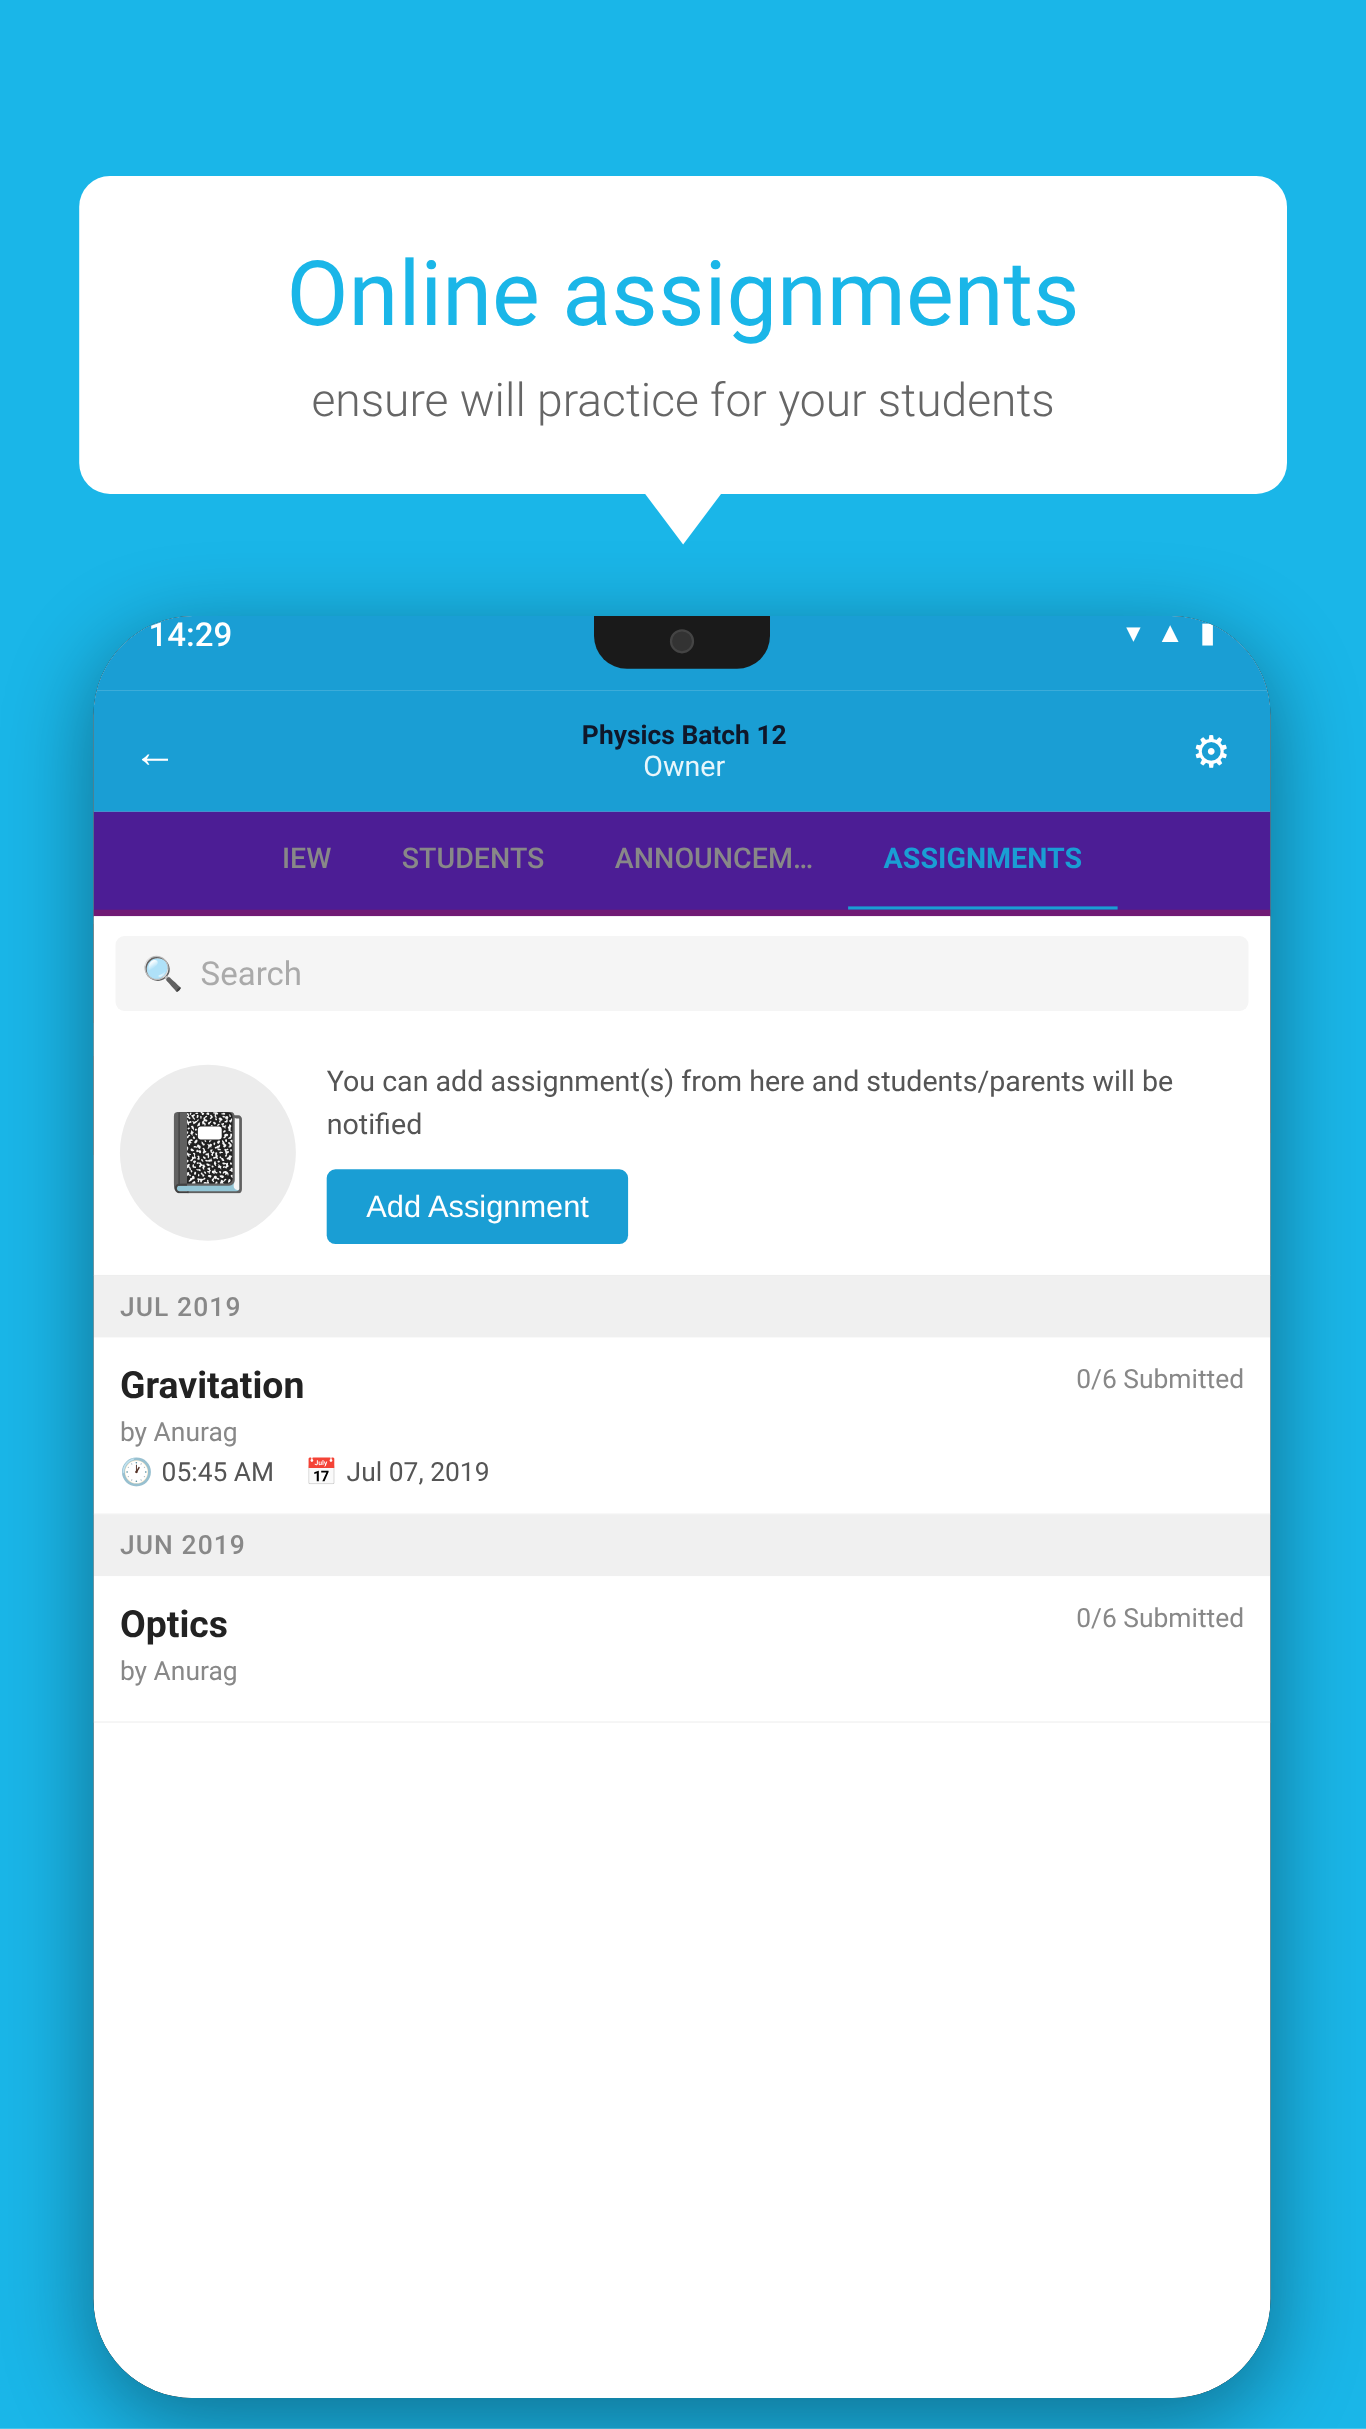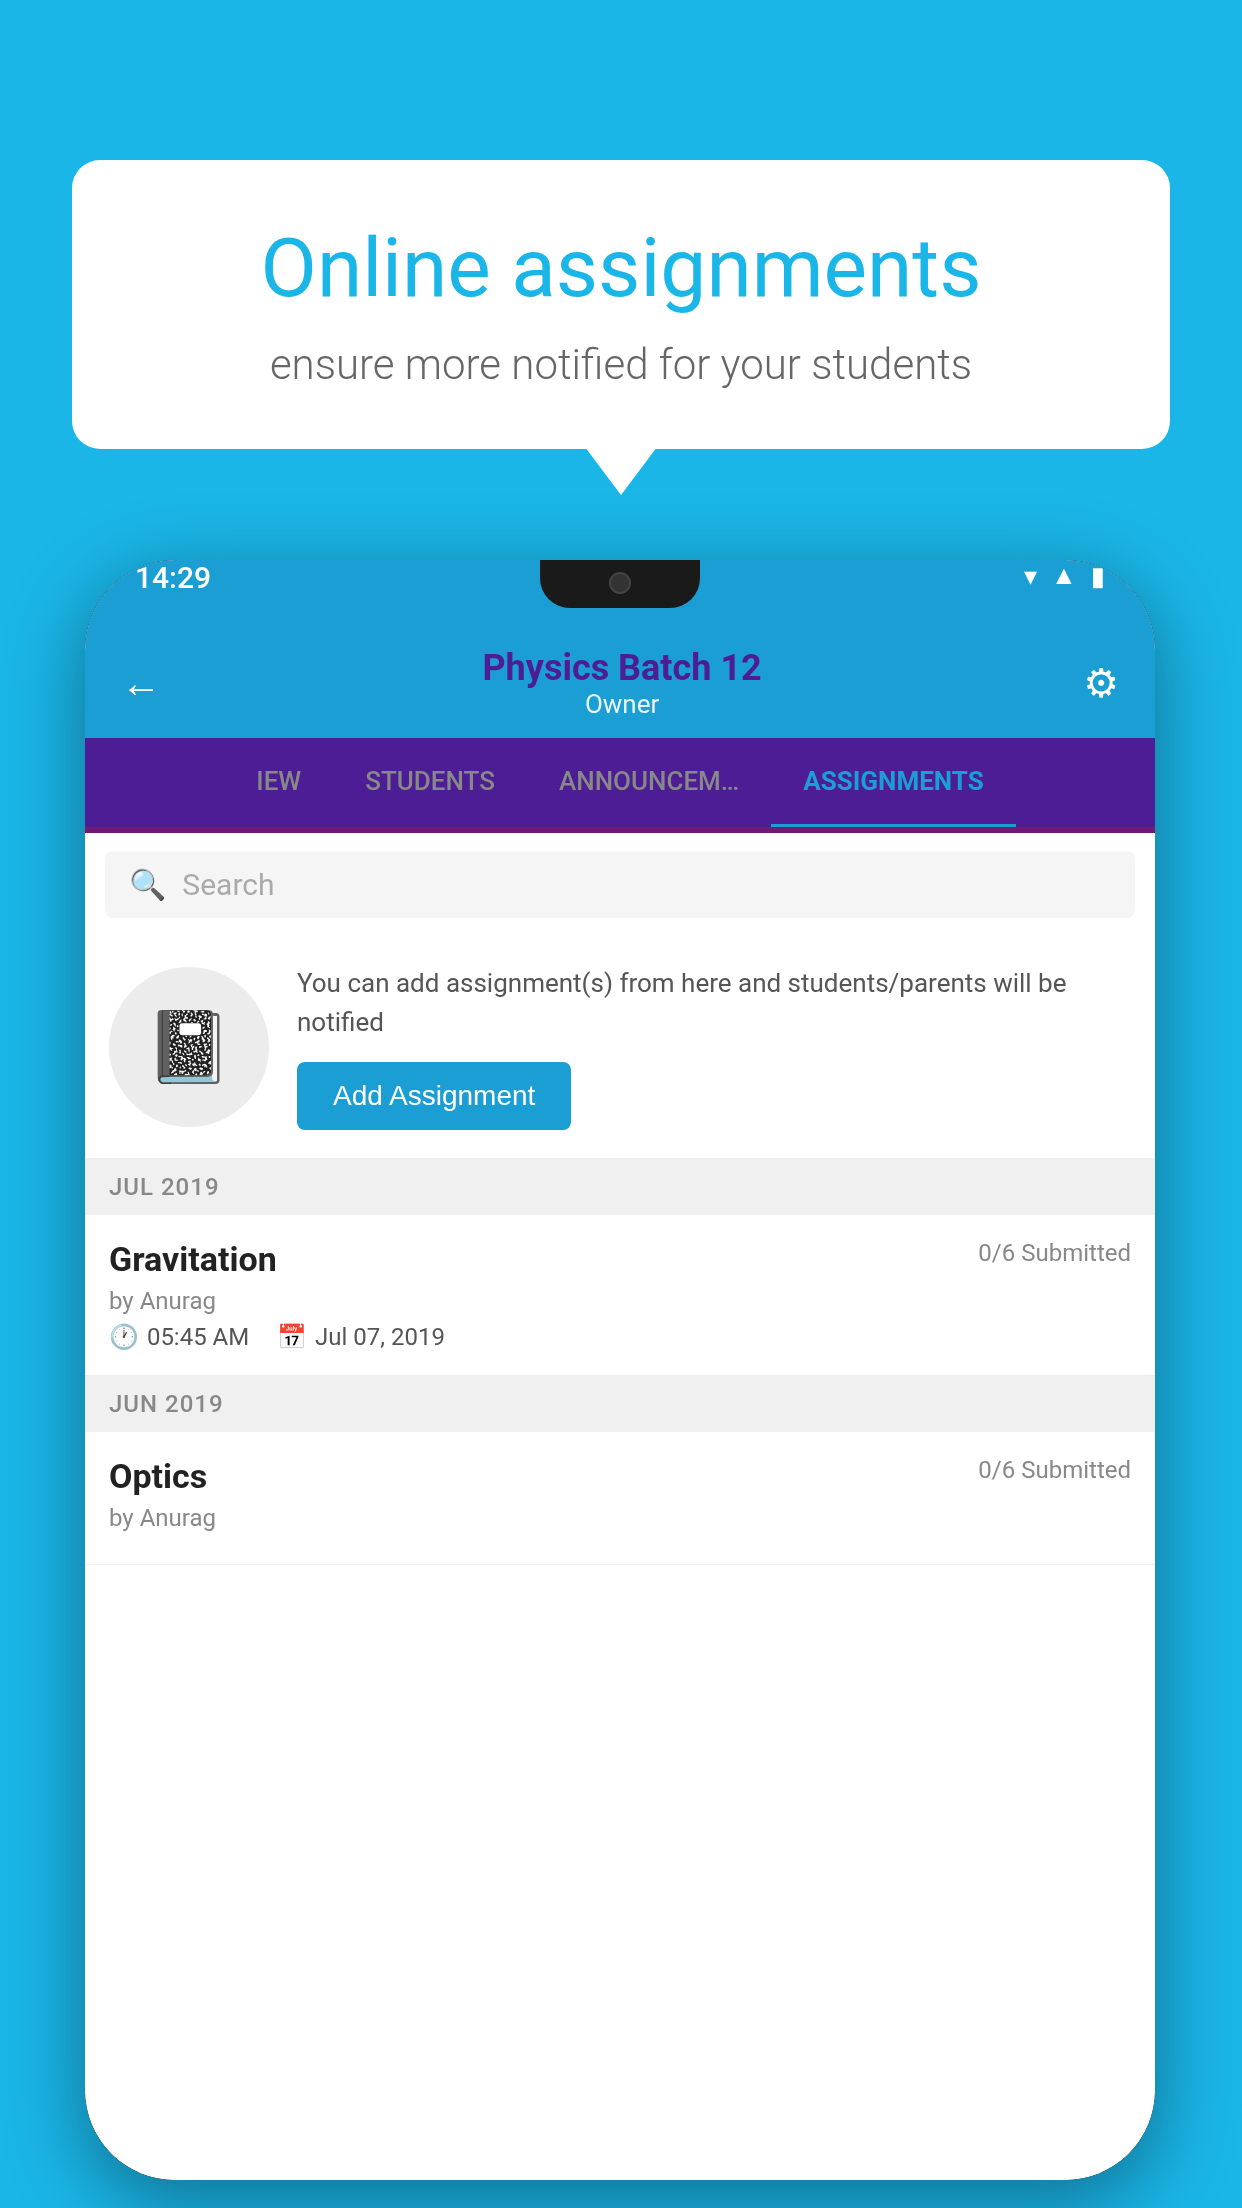--- a/index.html
+++ b/index.html
@@ -126,22 +126,22 @@
     .header-back {
       color: white;
       font-size: 40px;
       cursor: pointer;
     }
     .header-title-area {
       text-align: center;
       flex: 1;
     }
     .header-title {
-      color: #4c1d95;
-      font-size: 36px;
+      color: #0f172a;
+      font-size: 24px;
       font-weight: 700;
     }
     .header-subtitle {
       color: rgba(255,255,255,0.9);
       font-size: 26px;
       font-weight: 400;
     }
     .header-gear {
       color: white;
       font-size: 40px;
@@ -341,21 +341,21 @@
       background: #333;
       border-radius: 0 4px 4px 0;
     }
   </style>
 </head>
 <body>
 
 <div class="speech-bubble-container">
   <div class="speech-bubble">
     <div class="speech-bubble-title">Online assignments</div>
-    <div class="speech-bubble-subtitle">ensure more notified for your students</div>
+    <div class="speech-bubble-subtitle">ensure will practice for your students</div>
   </div>
 </div>
 
 <div class="phone-frame">
 
   <div class="phone-btn-left"></div>
   <div class="phone-btn-left2"></div>
   <div class="phone-btn-right"></div>
 
   <div class="phone-screen">

